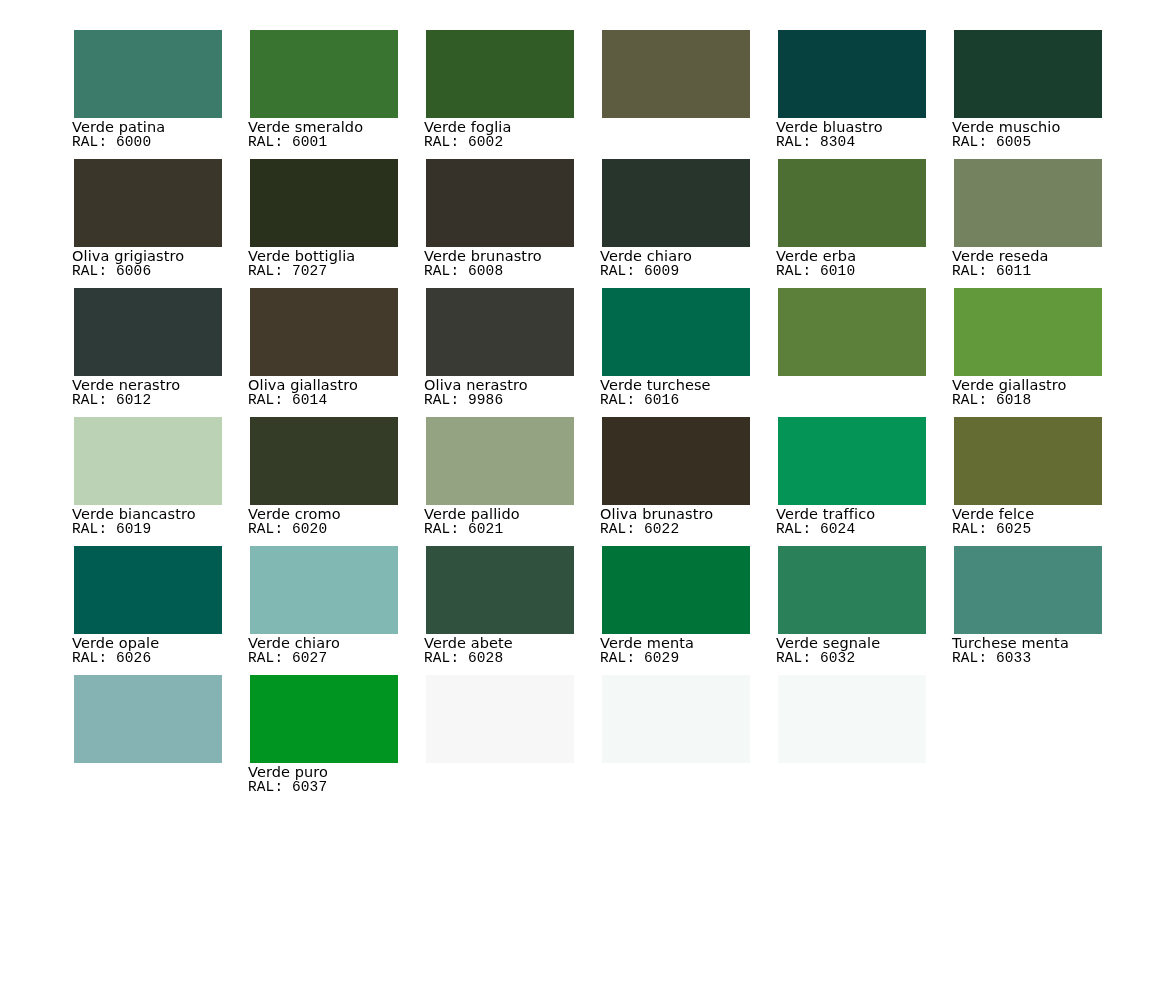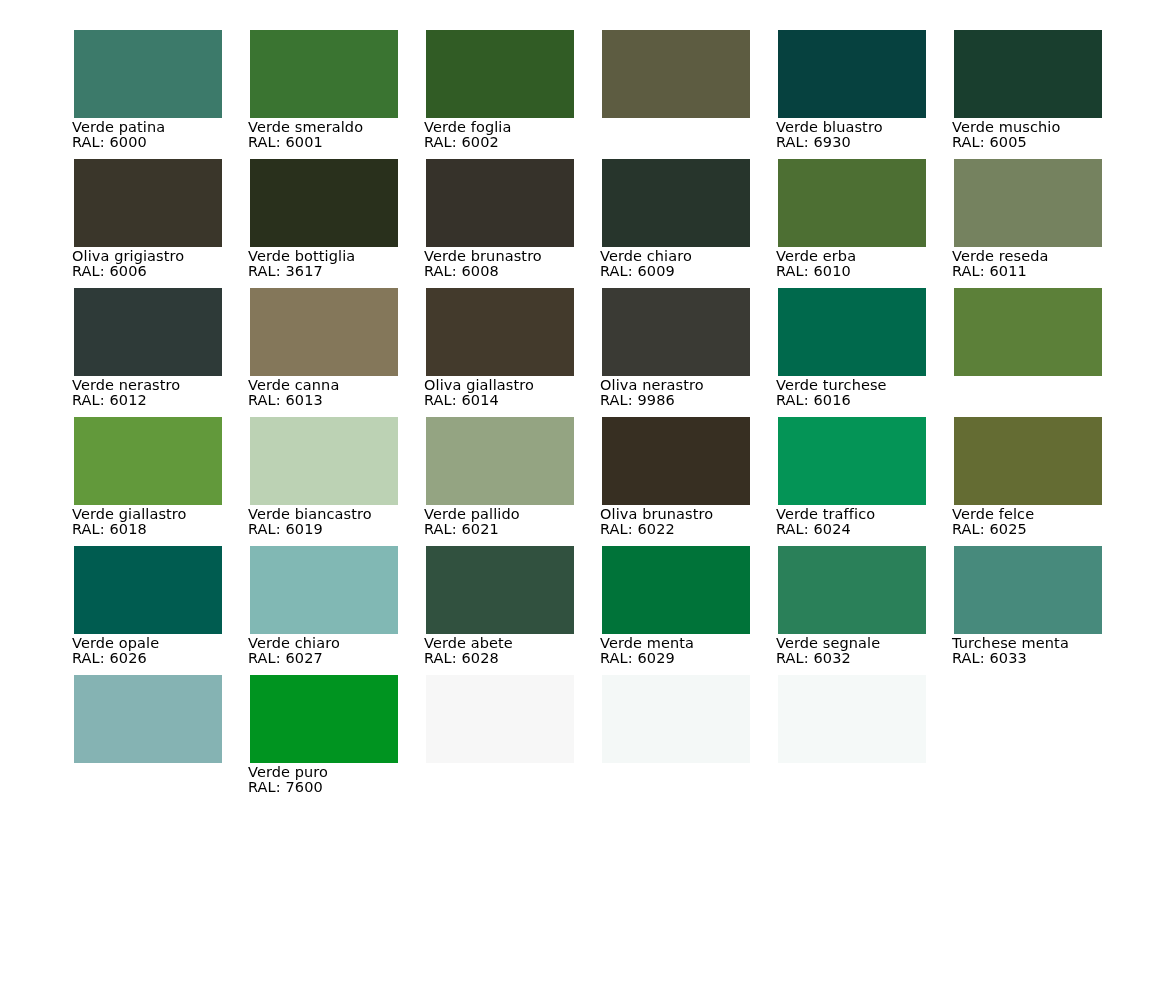--- a/index.html
+++ b/index.html
@@ -53,20 +53,21 @@
     color: #000000;
     white-space: nowrap;
   }
   .swatch-name {
     display: block;
     padding-top: 1px;
   }
   .swatch-code {
     display: block;
     padding-top: 0.5px;
+    font-family: Liberation Mono, monospace;
   }
 </style>
 </head>
 <body>
 
 <div id="chart-root">
   <div class="swatch-grid" id="swatch-grid">
       <div class="swatch-cell">
         <span class="swatch-chip" style="background: rgb(60, 122, 106);"></span>
         <div class="swatch-label">
@@ -88,42 +89,42 @@
           <span class="swatch-code">RAL: 6002</span>
         </div>
       </div>
       <div class="swatch-cell">
         <span class="swatch-chip" style="background: rgb(93, 92, 65);"></span>
       </div>
       <div class="swatch-cell">
         <span class="swatch-chip" style="background: rgb(6, 65, 63);"></span>
         <div class="swatch-label">
           <span class="swatch-name">Verde bluastro</span>
-          <span class="swatch-code">RAL: 6930</span>
+          <span class="swatch-code">RAL: 8304</span>
         </div>
       </div>
       <div class="swatch-cell">
         <span class="swatch-chip" style="background: rgb(25, 62, 46);"></span>
         <div class="swatch-label">
           <span class="swatch-name">Verde muschio</span>
           <span class="swatch-code">RAL: 6005</span>
         </div>
       </div>
       <div class="swatch-cell">
         <span class="swatch-chip" style="background: rgb(58, 54, 42);"></span>
         <div class="swatch-label">
           <span class="swatch-name">Oliva grigiastro</span>
           <span class="swatch-code">RAL: 6006</span>
         </div>
       </div>
       <div class="swatch-cell">
         <span class="swatch-chip" style="background: rgb(41, 48, 28);"></span>
         <div class="swatch-label">
           <span class="swatch-name">Verde bottiglia</span>
-          <span class="swatch-code">RAL: 3617</span>
+          <span class="swatch-code">RAL: 7027</span>
         </div>
       </div>
       <div class="swatch-cell">
         <span class="swatch-chip" style="background: rgb(54, 50, 42);"></span>
         <div class="swatch-label">
           <span class="swatch-name">Verde brunastro</span>
           <span class="swatch-code">RAL: 6008</span>
         </div>
       </div>
       <div class="swatch-cell">
@@ -148,27 +149,20 @@
         </div>
       </div>
       <div class="swatch-cell">
         <span class="swatch-chip" style="background: rgb(46, 58, 56);"></span>
         <div class="swatch-label">
           <span class="swatch-name">Verde nerastro</span>
           <span class="swatch-code">RAL: 6012</span>
         </div>
       </div>
       <div class="swatch-cell">
-        <span class="swatch-chip" style="background: rgb(132, 119, 90);"></span>
-        <div class="swatch-label">
-          <span class="swatch-name">Verde canna</span>
-          <span class="swatch-code">RAL: 6013</span>
-        </div>
-      </div>
-      <div class="swatch-cell">
         <span class="swatch-chip" style="background: rgb(67, 58, 44);"></span>
         <div class="swatch-label">
           <span class="swatch-name">Oliva giallastro</span>
           <span class="swatch-code">RAL: 6014</span>
         </div>
       </div>
       <div class="swatch-cell">
         <span class="swatch-chip" style="background: rgb(58, 58, 52);"></span>
         <div class="swatch-label">
           <span class="swatch-name">Oliva nerastro</span>
@@ -193,20 +187,27 @@
         </div>
       </div>
       <div class="swatch-cell">
         <span class="swatch-chip" style="background: rgb(188, 210, 180);"></span>
         <div class="swatch-label">
           <span class="swatch-name">Verde biancastro</span>
           <span class="swatch-code">RAL: 6019</span>
         </div>
       </div>
       <div class="swatch-cell">
+        <span class="swatch-chip" style="background: rgb(52, 60, 40);"></span>
+        <div class="swatch-label">
+          <span class="swatch-name">Verde cromo</span>
+          <span class="swatch-code">RAL: 6020</span>
+        </div>
+      </div>
+      <div class="swatch-cell">
         <span class="swatch-chip" style="background: rgb(148, 164, 130);"></span>
         <div class="swatch-label">
           <span class="swatch-name">Verde pallido</span>
           <span class="swatch-code">RAL: 6021</span>
         </div>
       </div>
       <div class="swatch-cell">
         <span class="swatch-chip" style="background: rgb(55, 47, 34);"></span>
         <div class="swatch-label">
           <span class="swatch-name">Oliva brunastro</span>
@@ -269,21 +270,21 @@
           <span class="swatch-code">RAL: 6033</span>
         </div>
       </div>
       <div class="swatch-cell">
         <span class="swatch-chip" style="background: rgb(133, 179, 179);"></span>
       </div>
       <div class="swatch-cell">
         <span class="swatch-chip" style="background: rgb(0, 148, 32);"></span>
         <div class="swatch-label">
           <span class="swatch-name">Verde puro</span>
-          <span class="swatch-code">RAL: 7600</span>
+          <span class="swatch-code">RAL: 6037</span>
         </div>
       </div>
       <div class="swatch-cell is-empty">
         <span class="swatch-chip" style="background: rgb(247, 247, 247);"></span>
       </div>
       <div class="swatch-cell is-empty">
         <span class="swatch-chip" style="background: rgb(244, 248, 247);"></span>
       </div>
       <div class="swatch-cell is-empty">
         <span class="swatch-chip" style="background: rgb(245, 249, 248);"></span>

